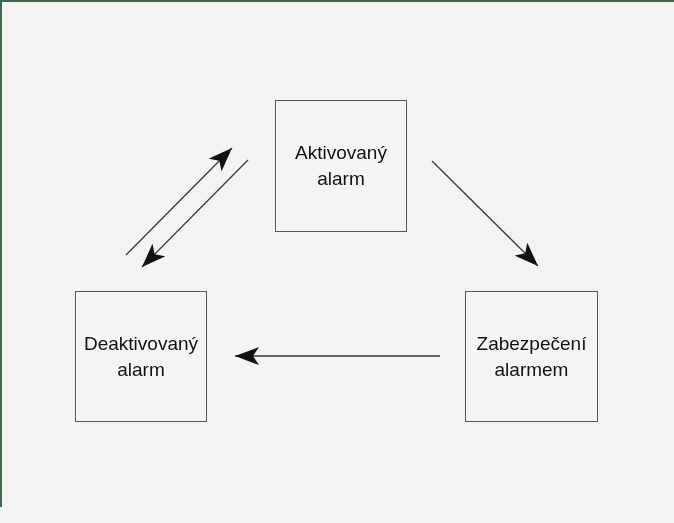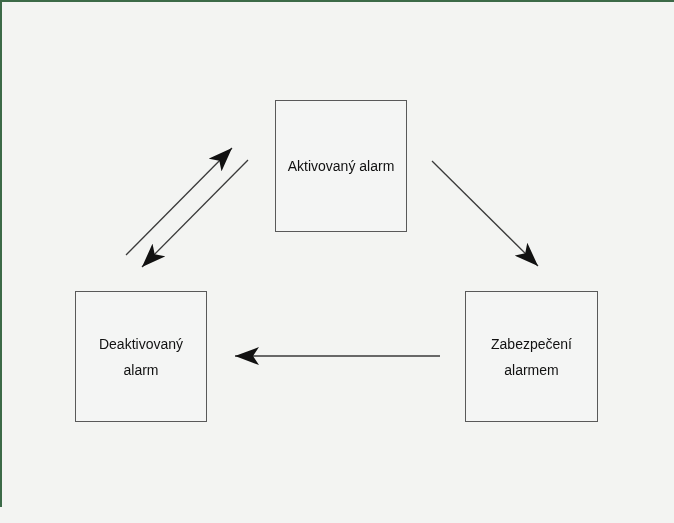--- a/index.html
+++ b/index.html
@@ -31,21 +31,21 @@
     position: absolute;
     box-sizing: border-box;
     border: 1px solid #595959;
     background: #f4f5f4;
     display: flex;
     align-items: center;
     justify-content: center;
     text-align: center;
   }
   .node-label {
-    font-size: 14px;
+    font-size: 19px;
     line-height: 26px;
     color: #111111;
     padding: 0 6px;
   }
   #node-aktivovany   { left: 275px; top: 100px; width: 132px; height: 132px; }
   #node-deaktivovany { left: 75px;  top: 291px; width: 132px; height: 131px; }
   #node-zabezpeceni  { left: 465px; top: 291px; width: 133px; height: 131px; }
   .edges-layer {
     position: absolute;
     left: 0; top: 0;

